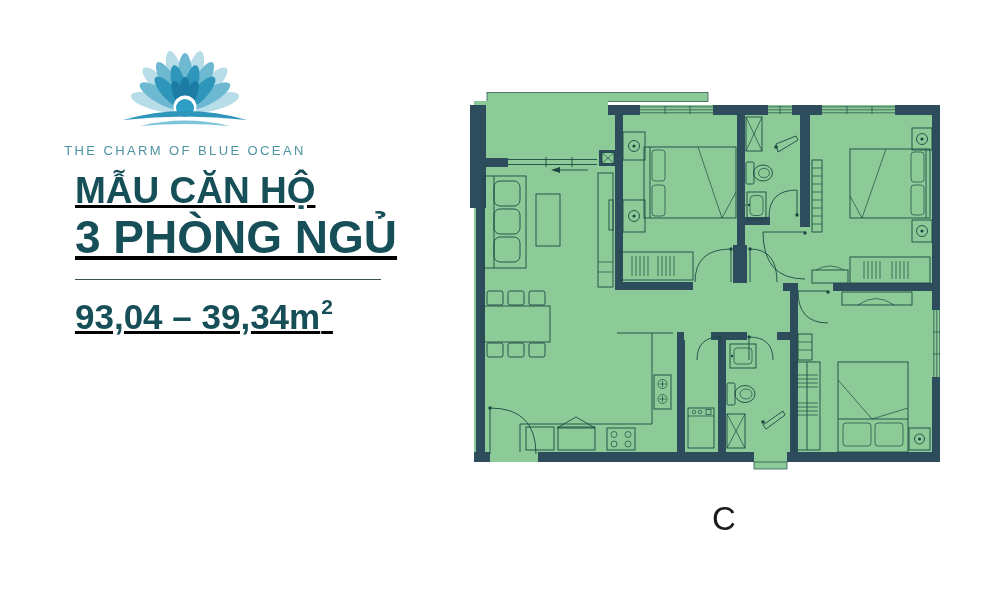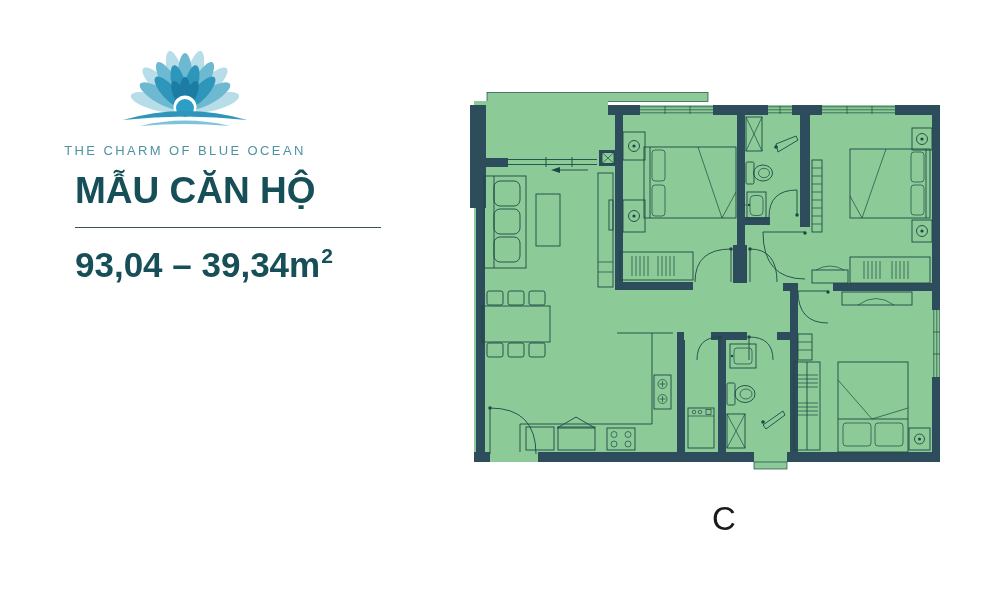--- a/index.html
+++ b/index.html
@@ -10,21 +10,21 @@
   .brand-block{position:absolute;left:55px;top:18px;width:260px;text-align:center;}
   .brand-block svg{display:block;margin:0 auto;}
   .brand-name{
     margin-top:-6px;font-size:23px;font-weight:300;letter-spacing:3px;
     color:var(--brand-text);white-space:nowrap;
   }
   .brand-tagline{
     margin-top:5px;font-size:13px;font-weight:400;letter-spacing:2.4px;
     color:var(--tagline-text);white-space:nowrap;
   }
-  .info-block{position:absolute;left:75px;top:172px;width:330px;}
+  .info-block{position:absolute;left:75px;top:172px;width:330px;text-decoration:underline;}
   .title-line1{font-size:37px;font-weight:bold;color:var(--title-text);line-height:1.05;}
   .title-line2{font-size:46px;font-weight:bold;color:var(--title-text);line-height:1.08;margin-top:2px;}
   .divider{margin-top:16px;width:306px;height:1.5px;background:#3c5256;}
   .area-range{margin-top:17px;font-size:35px;font-weight:bold;color:var(--title-text);}
   .area-range sup{font-size:21px;position:relative;top:-2px;left:1px;}
   .plan-wrap{position:absolute;left:460px;top:92px;width:480px;height:390px;}
   .unit-label{
     position:absolute;left:700px;top:500px;width:48px;text-align:center;
     font-size:33px;font-weight:400;color:var(--unit-label-text);
   }
@@ -77,20 +77,21 @@
 
       <path d="M-62,10 Q0,-8 62,10 Q0,3 -62,10 Z" fill="#2d96ba"></path>
       <path d="M-45,16 Q0,5 45,16 Q0,12 -45,16 Z" fill="#7cc4d8"></path>
     </g>
   </svg>
   <div class="brand-tagline">THE CHARM OF BLUE OCEAN</div>
 </div>
 
 <div class="info-block">
   <div class="title-line1">MẪU CĂN HỘ</div>
+  <div class="title-line2">3 PHÒNG NGỦ</div>
   <div class="divider"></div>
   <div class="area-range"><span>93,04 – 39,34m</span><sup>2</sup></div>
 </div>
 
 <div class="plan-wrap">
 <svg width="480" height="390" viewBox="0 0 480 390">
 
   <rect class="lnf thin" x="27" y="0.5" width="221" height="9"></rect>
 
   <rect class="floor" x="14" y="9" width="134" height="25"></rect>

